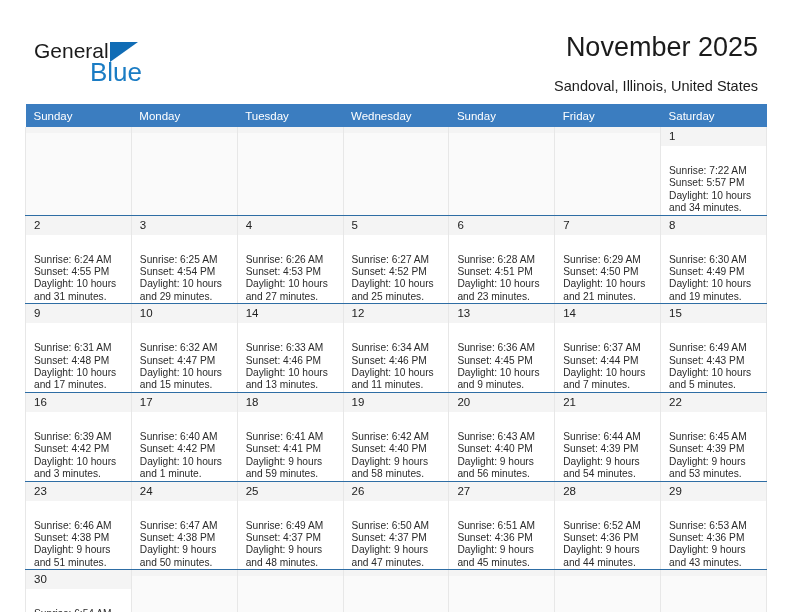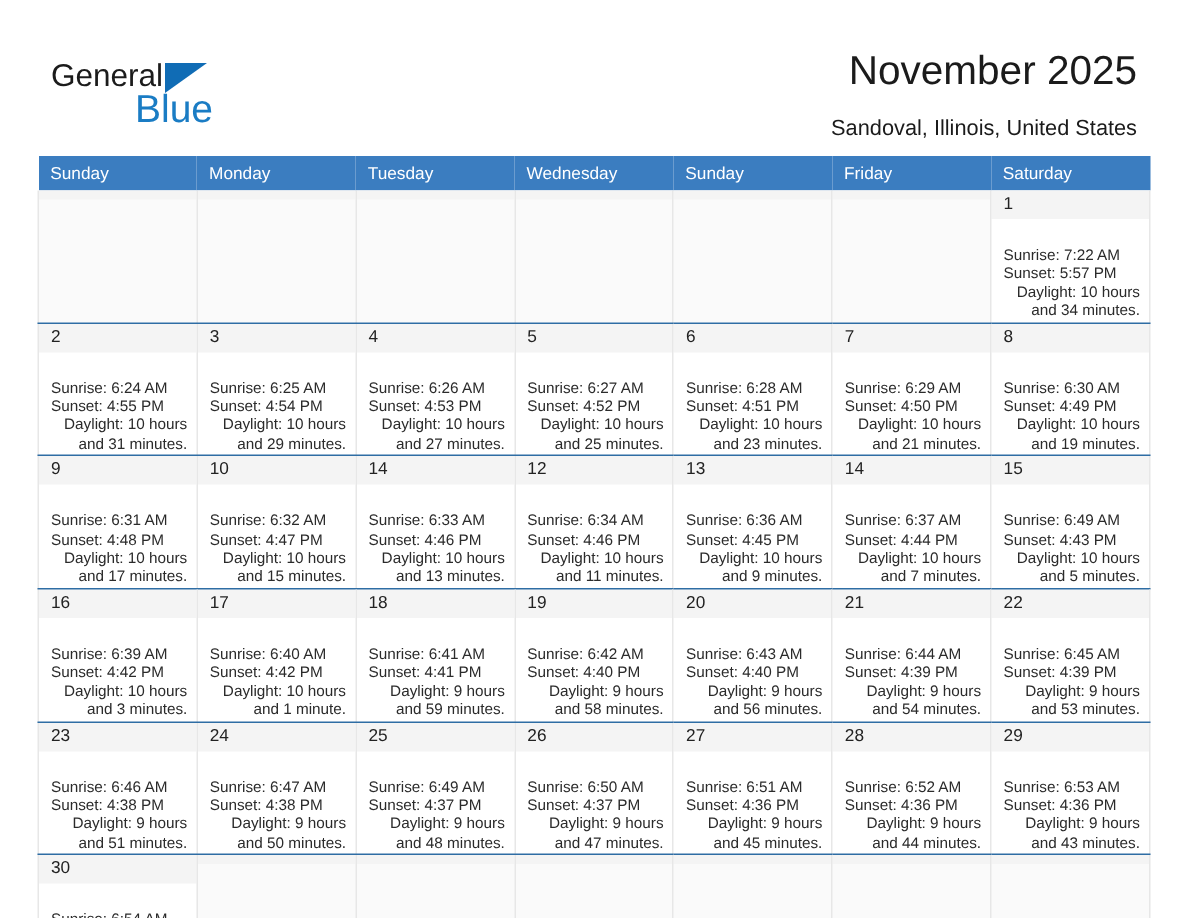--- a/index.html
+++ b/index.html
@@ -137,21 +137,20 @@
     line-height: 12.4px;
     color: #2b2b2b;
     margin-top: 16px;
   }
   .info span {
     display: block;
     white-space: nowrap;
   }
   .info .daylight {
     white-space: normal;
-    text-align: right;
   }
 </style>
 </head>
 <body>
 
 <div class="page">
 
   <div class="header">
     <div class="logo">
       <span class="logo-general">General</span>

